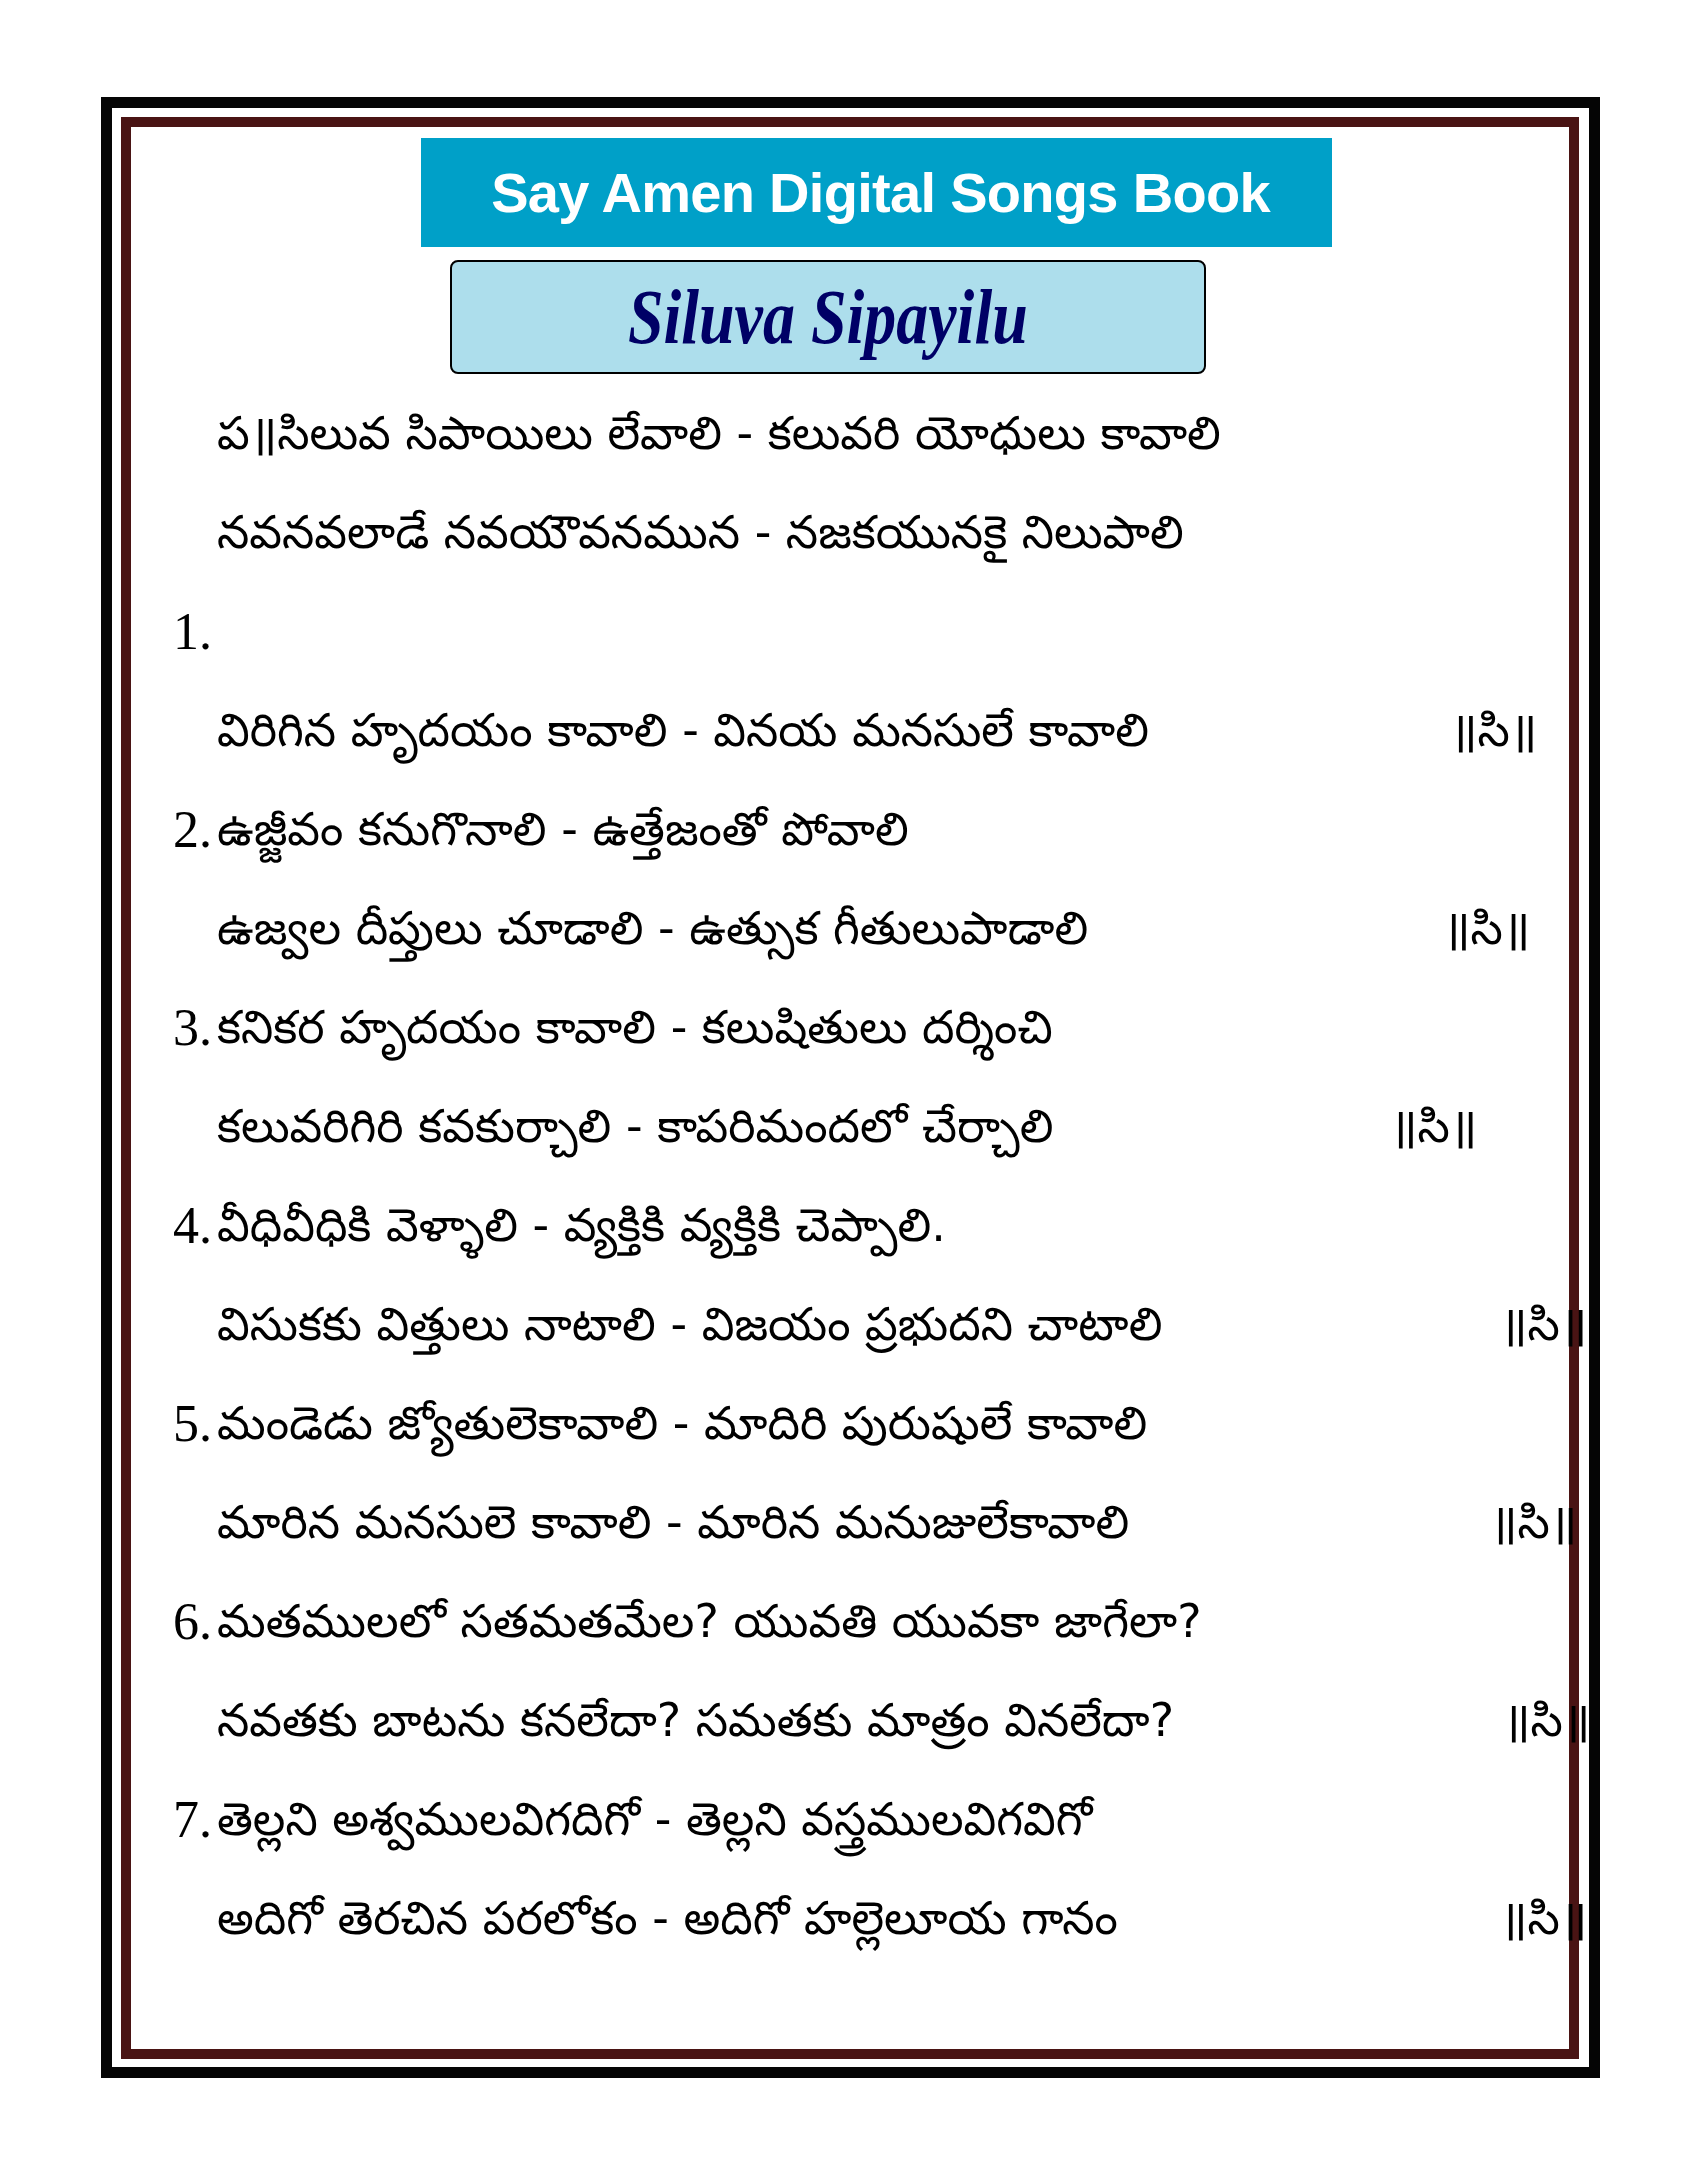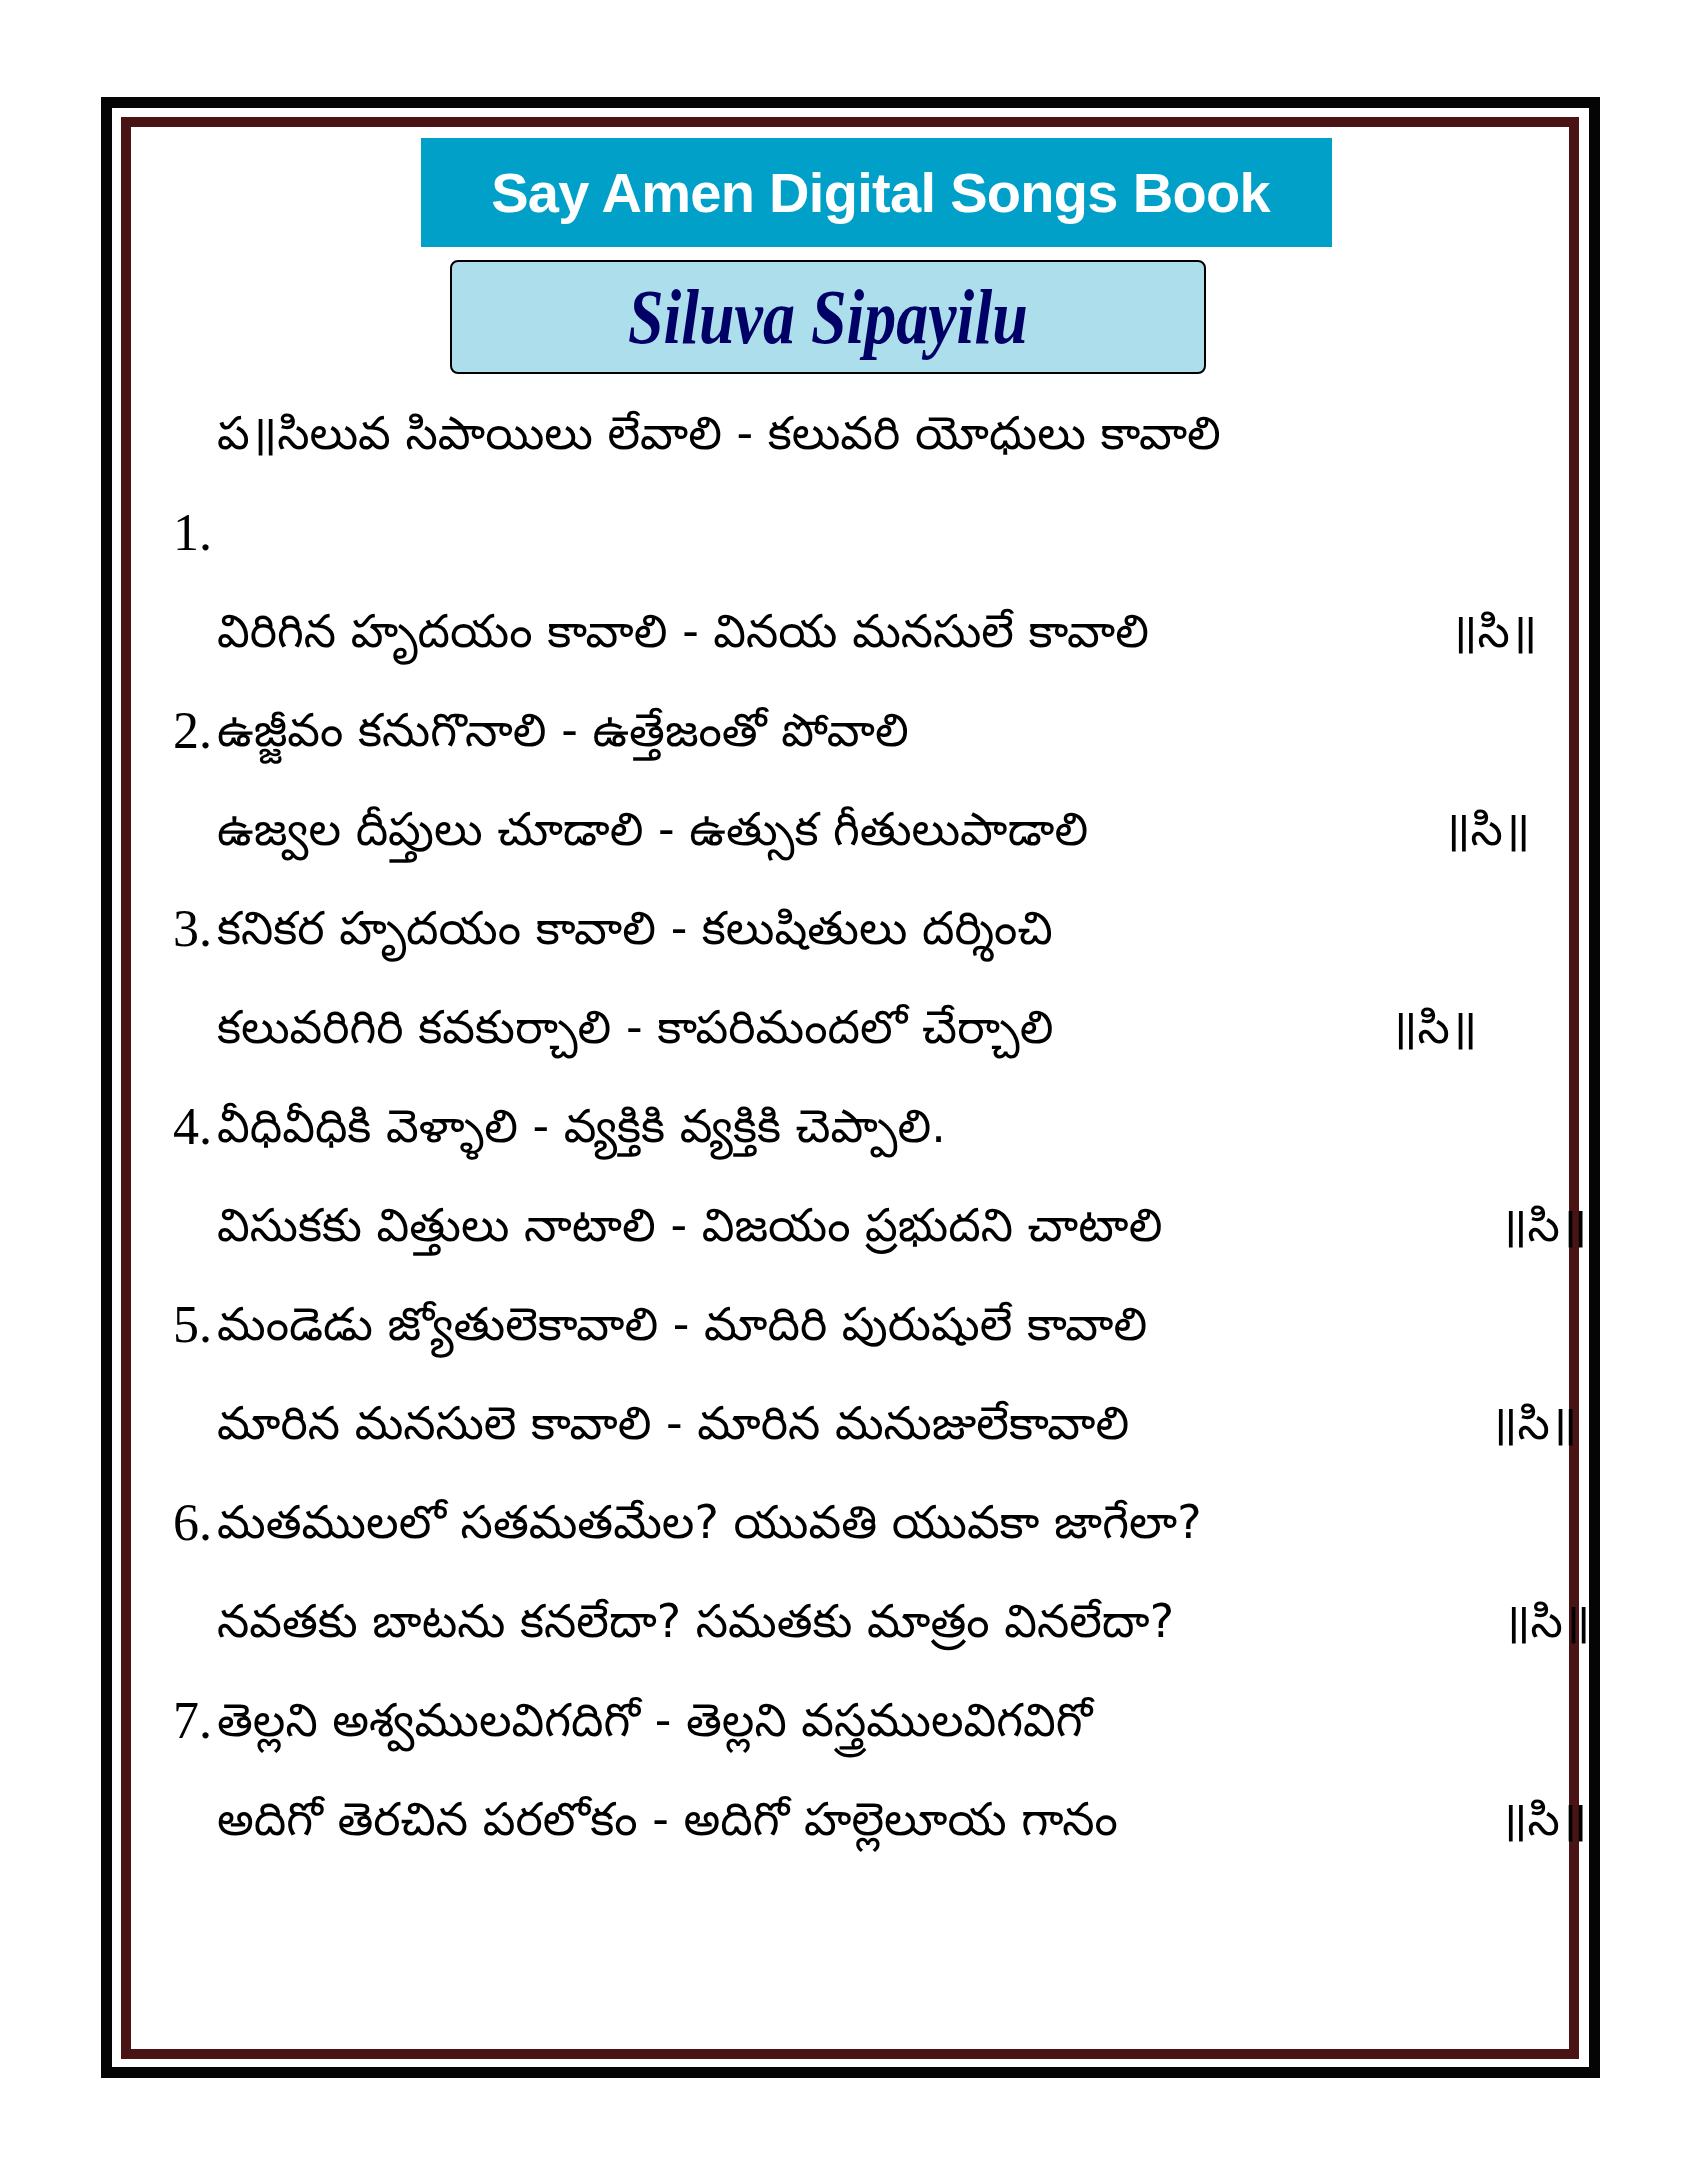--- a/index.html
+++ b/index.html
@@ -58,20 +58,24 @@
 <div class="title-box">
   <span>Siluva Sipayilu</span>
 </div>
 
 <div class="lyrics">
   <div class="line">
     <span class="num"></span>
     <span class="text">ప॥సిలువ సిపాయిలు లేవాలి - కలువరి యోధులు కావాలి</span>
   </div>
   <div class="line">
+    <span class="num"></span>
+    <span class="text">నవనవలాడే నవయౌవనమున - నజకయునకై నిలుపాలి</span>
+  </div>
+  <div class="line">
     <span class="num">1.</span>
   </div>
   <div class="line">
     <span class="num"></span>
     <span class="text">విరిగిన హృదయం కావాలి - వినయ మనసులే కావాలి</span>
     <span class="marker" style="left:1277px">॥సి॥</span>
   </div>
   <div class="line">
     <span class="num">2.</span>
     <span class="text">ఉజ్జీవం కనుగొనాలి - ఉత్తేజంతో పోవాలి</span>

